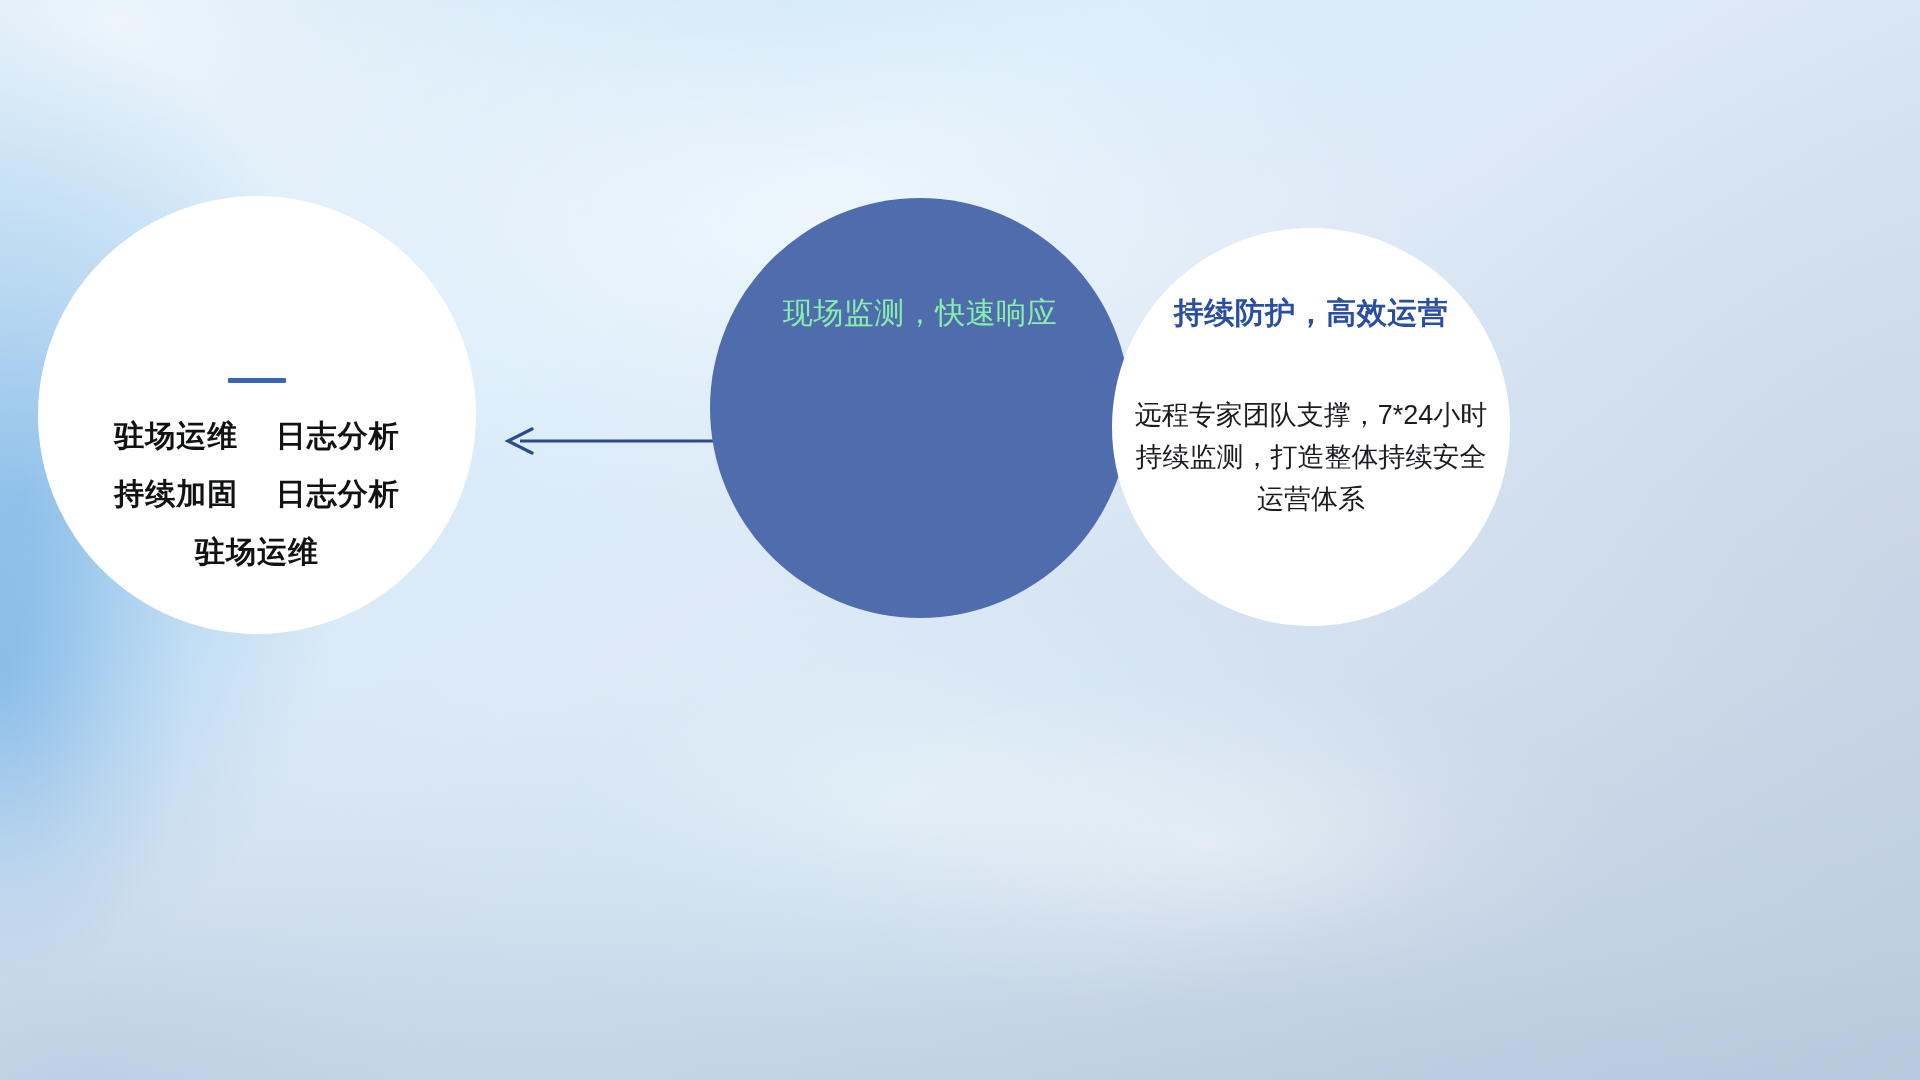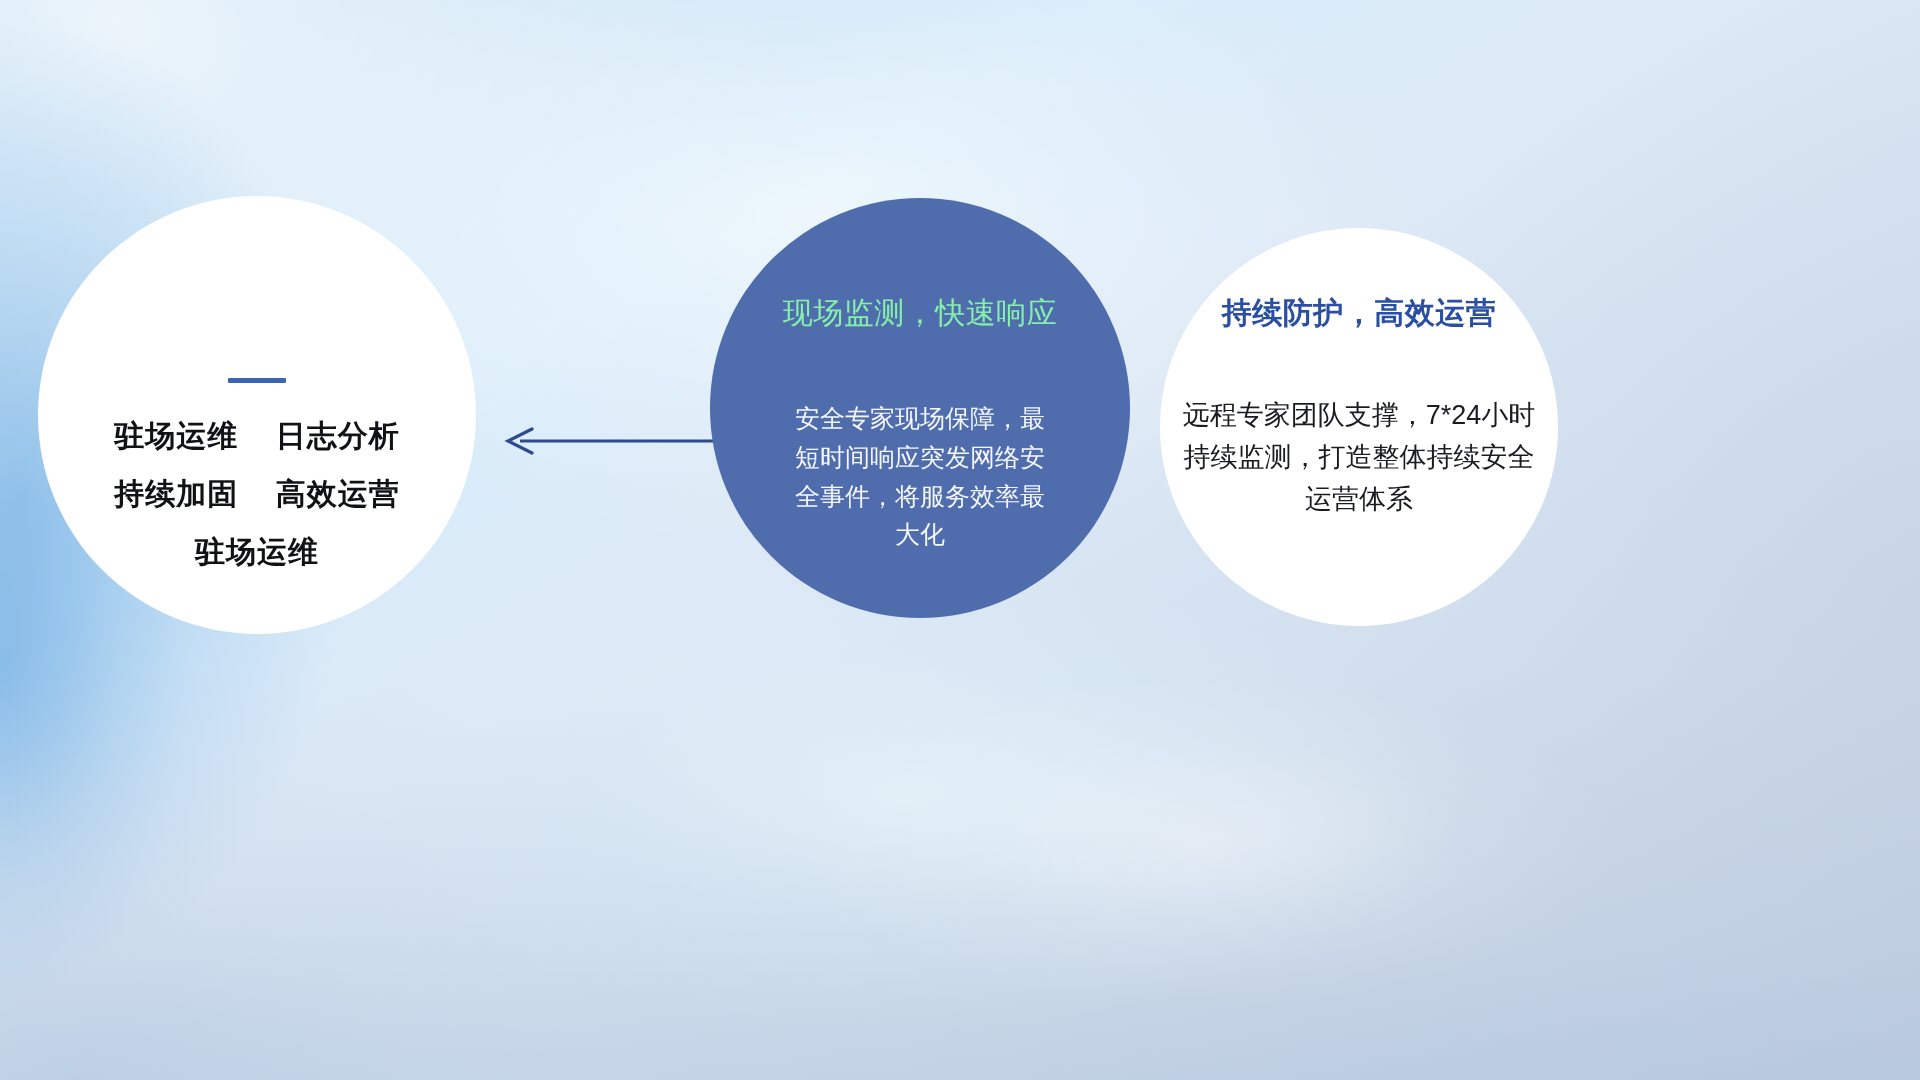--- a/index.html
+++ b/index.html
@@ -102,21 +102,21 @@
     left: 38px;  top: 196px;
     width: 438px; height: 438px;
     background: #ffffff;
   }
   #circle-mid {
     left: 710px; top: 198px;
     width: 420px; height: 420px;
     background: #4f6cad;
   }
   #circle-right {
-    left: 1160px; top: 228px;
+    left: 1112px; top: 228px;
     width: 398px; height: 398px;
     background: #ffffff;
   }
 
   
   .left-inner {
     position: absolute;
     left: 0; right: 0;
     top: 182px;
     text-align: center;
@@ -212,36 +212,35 @@
   <div class="bg-layer bg-glow-bottom"></div>
   <div class="bg-layer bg-glow-bottom2"></div>
   <div class="bg-layer bg-haze-right"></div>
   <div class="bg-layer bg-haze-bl"></div>
   <div class="bg-layer bg-vignette-bottom"></div>
 
   <div class="circle" id="circle-left">
     <div class="left-inner">
       <div class="blue-dash"></div>
       <div class="left-line">驻场运维    日志分析</div>
-      <div class="left-line">持续加固    高效运营</div>
+      <div class="left-line">持续加固    日志分析</div>
       <div class="left-line">驻场运维</div>
     </div>
   </div>
 
   <div id="connector-arrow">
     <svg width="230" height="46" viewBox="0 0 230 46" xmlns="http://www.w3.org/2000/svg">
       <line x1="230" y1="23" x2="28" y2="23" stroke="#2c4a8c" stroke-width="3.2"></line>
       <polyline points="40,11 16,23 40,35" fill="none" stroke="#2c4a8c" stroke-width="3.2" stroke-linecap="round" stroke-linejoin="miter"></polyline>
     </svg>
   </div>
 
   <div class="circle" id="circle-mid">
     <div class="mid-inner">
       <div id="mid-title">现场监测，快速响应</div>
-      <div id="mid-body">安全专家现场保障，最短时间响应突发网络安全事件，将服务效率最大化</div>
     </div>
   </div>
 
   <div class="circle" id="circle-right">
     <div class="right-inner">
       <div id="right-title">持续防护，高效运营</div>
       <div id="right-body">远程专家团队支撑，7*24小时持续监测，打造整体持续安全运营体系</div>
     </div>
   </div>
 

